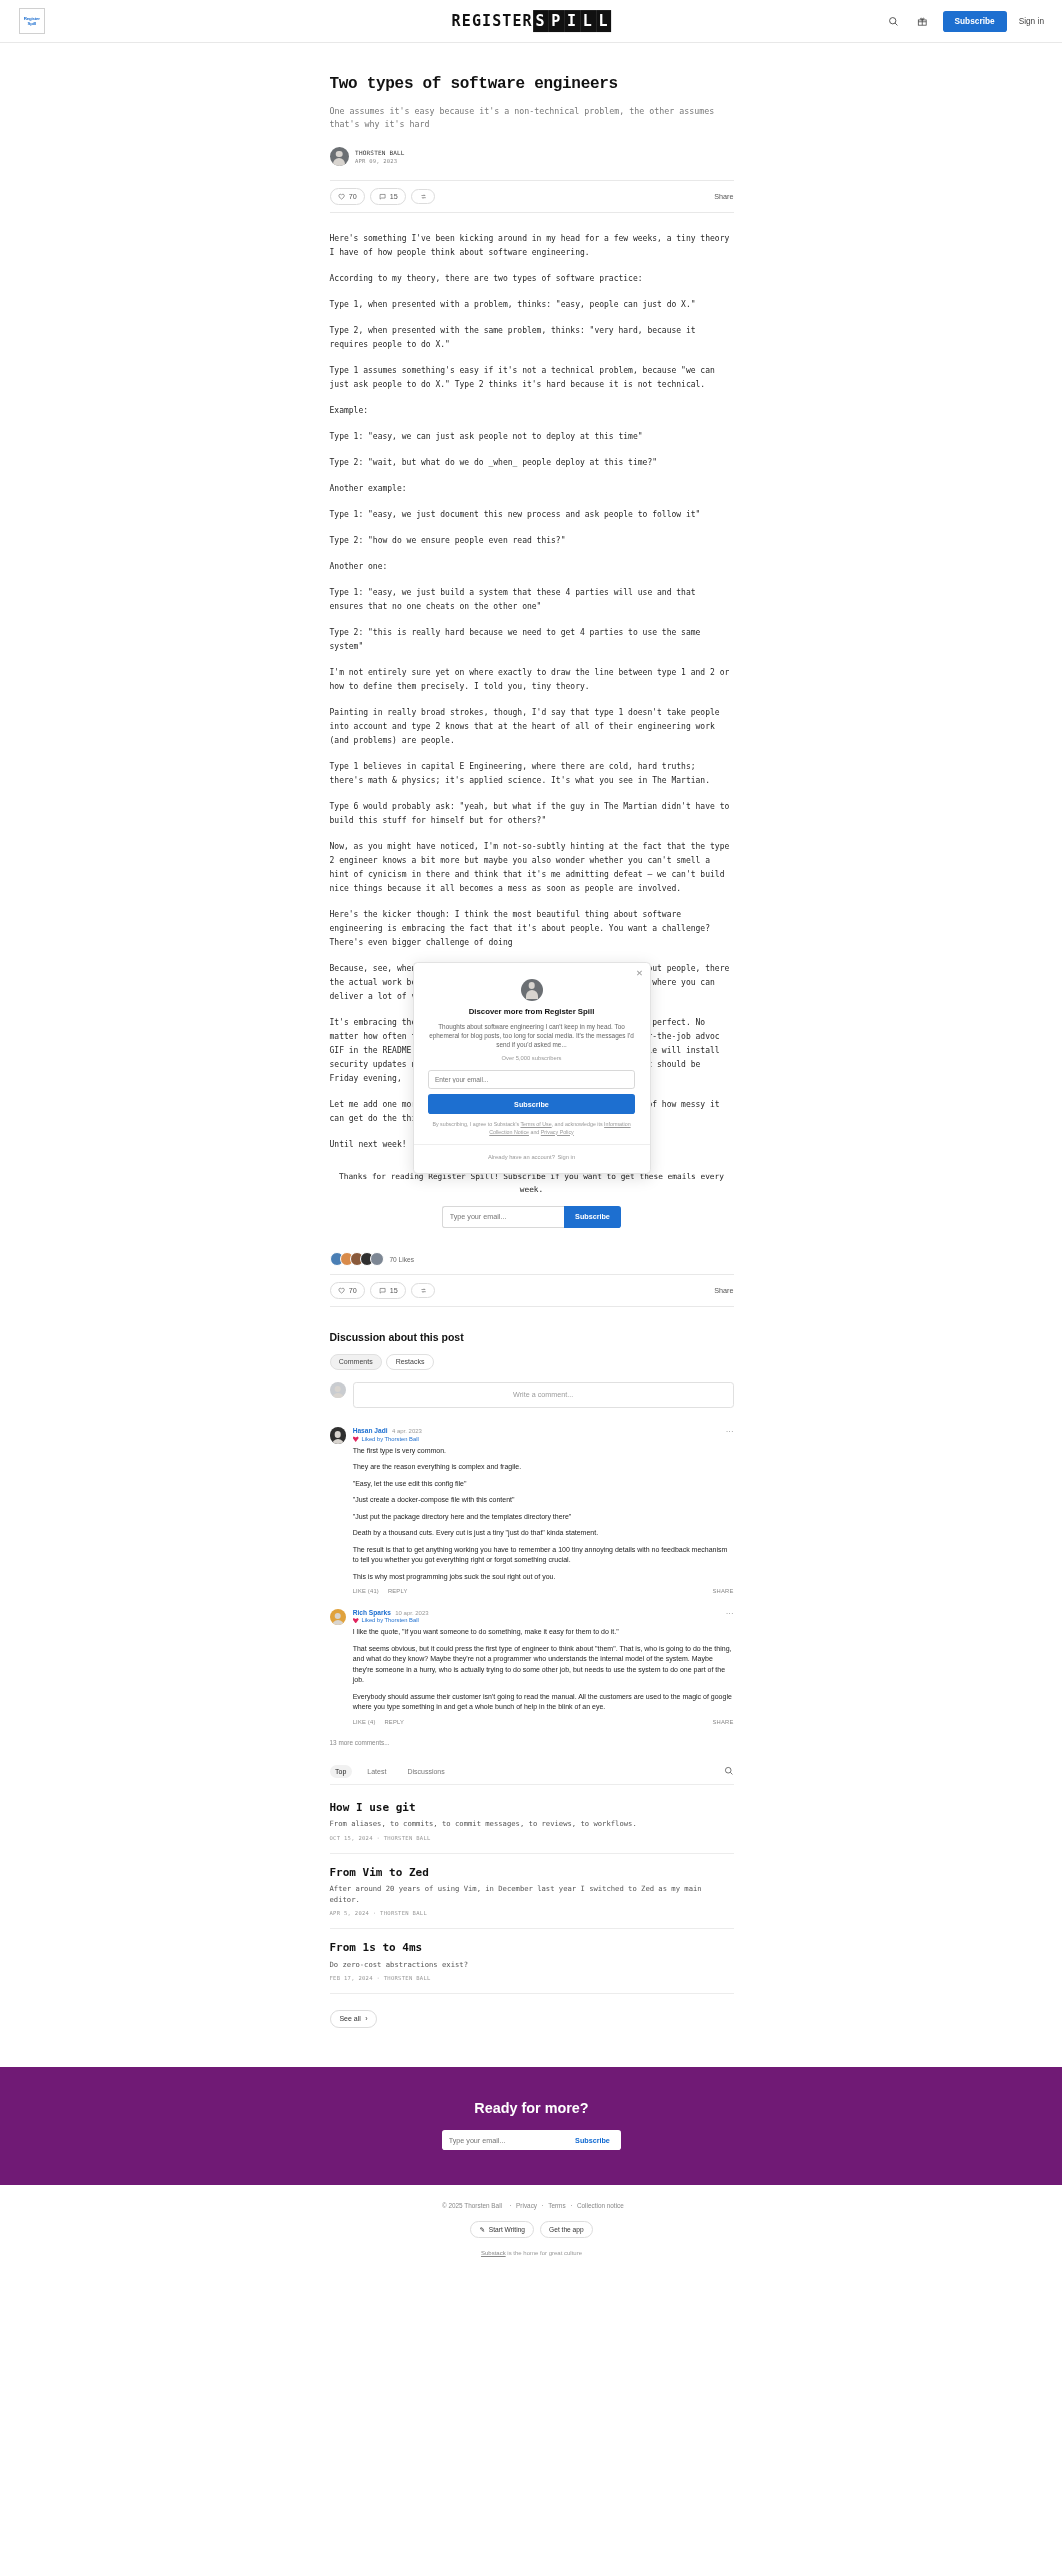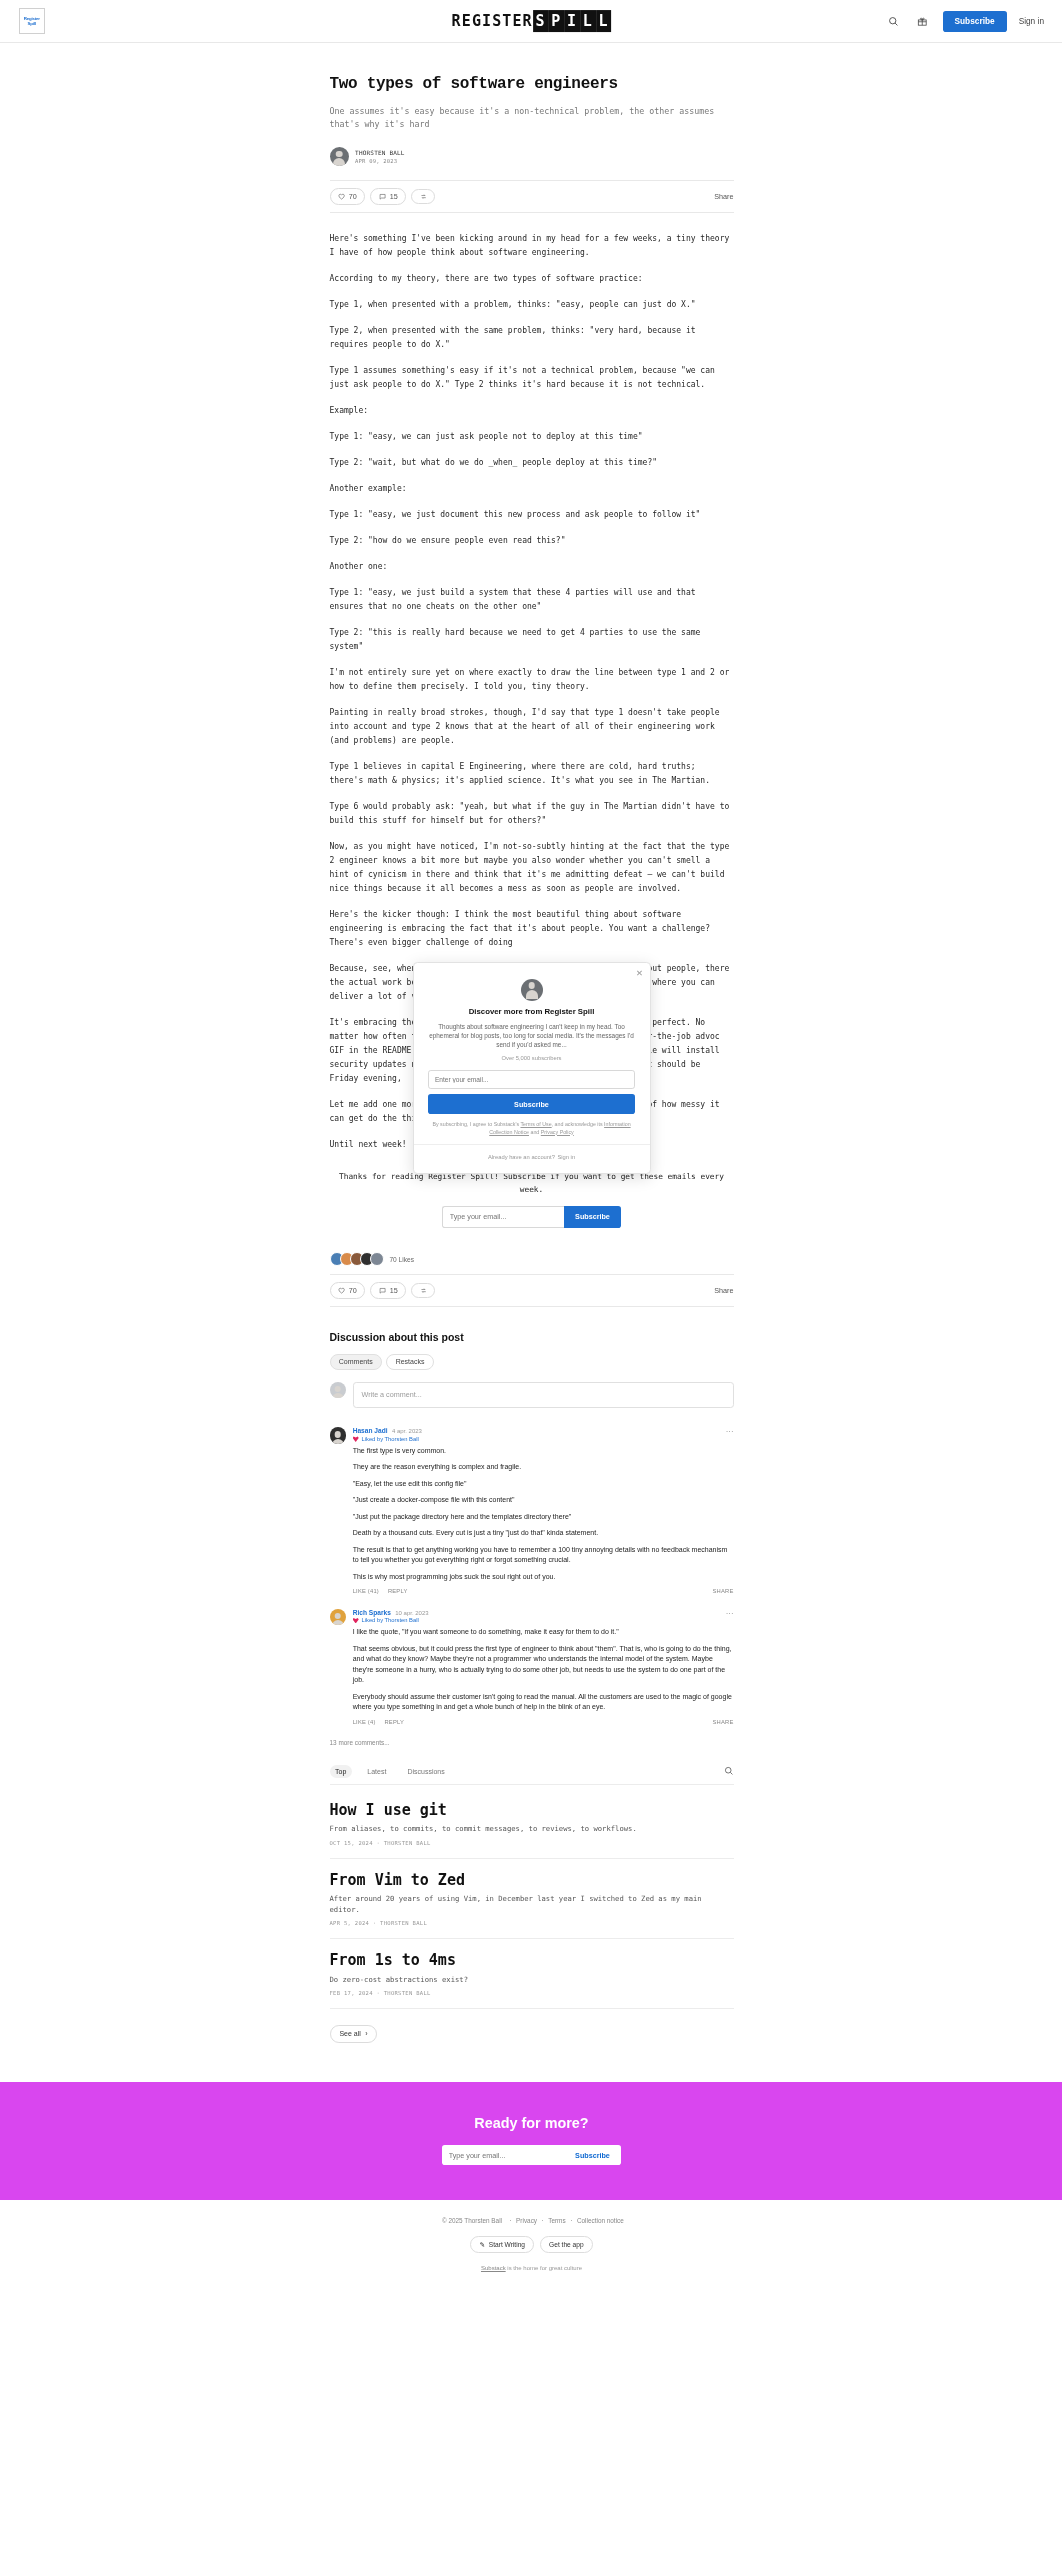--- a/index.html
+++ b/index.html
@@ -230,21 +230,21 @@
     font-size: 10.5px; font-weight: bold; margin: 0 0 11px 0; color: #111;
   }
   .tabs { display: flex; gap: 4.4px; margin-bottom: 12px; }
   .tab {
     border: 0.6px solid #e0e0e0; border-radius: 8.9px;
     padding: 3.3px 8.3px; font-size: 7px; color: #444;
     cursor: pointer; background: #fff;
   }
   .tab.active { background: #f1f1f1; }
   .comment-box {
-    display: flex; gap: 6.6px; align-items: flex-start; margin-bottom: 19px;
+    display: flex; gap: 6.6px; align-items: flex-start; margin-bottom: 19px; text-align: center;
   }
   .comment-input {
     flex: 1; border: 0.6px solid #e0e0e0; border-radius: 3.3px;
     padding: 7.2px 7.8px; min-height: 26.6px;
     font-size: 7.2px; color: #9b9b9b; background: #fff;
   }
   .comment {
     display: flex; gap: 6.6px; margin-bottom: 14.4px; position: relative;
   }
   .comment .avatar { width: 16.6px; height: 16.6px; }
@@ -277,37 +277,37 @@
   .list-tabs {
     display: flex; align-items: center; gap: 10px;
     border-bottom: 0.6px solid #ececec; padding-bottom: 6.6px; margin-bottom: 3.3px;
   }
   .list-tab { font-size: 7px; color: #777; cursor: pointer; padding: 2.8px 5.5px; border-radius: 7.8px; }
   .list-tab.active { background: #f1f1f1; color: #222; }
   .list-search { margin-left: auto; color: #555; cursor: pointer; }
   .post-item { padding: 12px 0; border-bottom: 0.6px solid #ececec; }
   .post-title {
     font-family: "DejaVu Sans Mono", monospace;
-    font-size: 15px; font-weight: bold; color: #111; margin: 0 0 4.4px 0;
+    font-size: 11px; font-weight: bold; color: #111; margin: 0 0 4.4px 0;
   }
   .post-desc { font-family: "DejaVu Sans Mono", monospace; font-size: 7.2px; line-height: 11px; color: #555; margin: 0 0 5.5px 0; }
   .post-meta {
     font-family: "DejaVu Sans Mono", monospace;
     font-size: 5.5px; letter-spacing: 0.3px; color: #999; text-transform: uppercase;
   }
   .see-all {
     margin: 15.5px 0 39px 0;
     border: 0.6px solid #dcdcdc; border-radius: 8.9px;
     padding: 4.4px 8.9px; font-size: 7px; color: #333;
     display: inline-flex; align-items: center; gap: 4.4px; cursor: pointer; background: #fff;
   }
 
   
   .cta {
-    background: #d946ef; color: #fff; text-align: center;
+    background: #701a75; color: #fff; text-align: center;
     padding: 33px 0 35px 0;
   }
   .cta h2 { font-size: 14.4px; margin: 0 0 14.4px 0; font-weight: bold; }
   .cta .sub-row input { border: none; border-radius: 2.8px 0 0 2.8px; }
   .cta .sub-row button { background: #fff; color: #1069d1; }
 
   
   .footer {
     background: #fff; text-align: center; padding: 16.6px 0 28px 0;
     font-size: 6.4px; color: #888;

